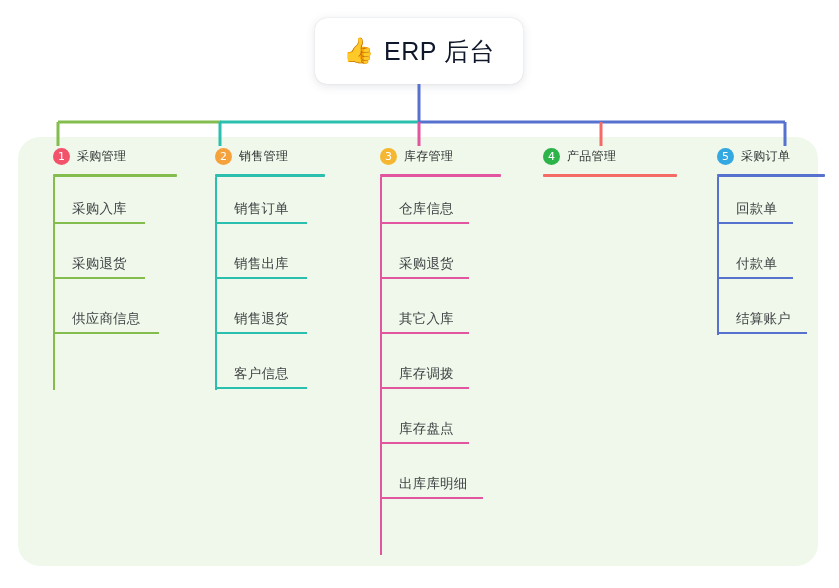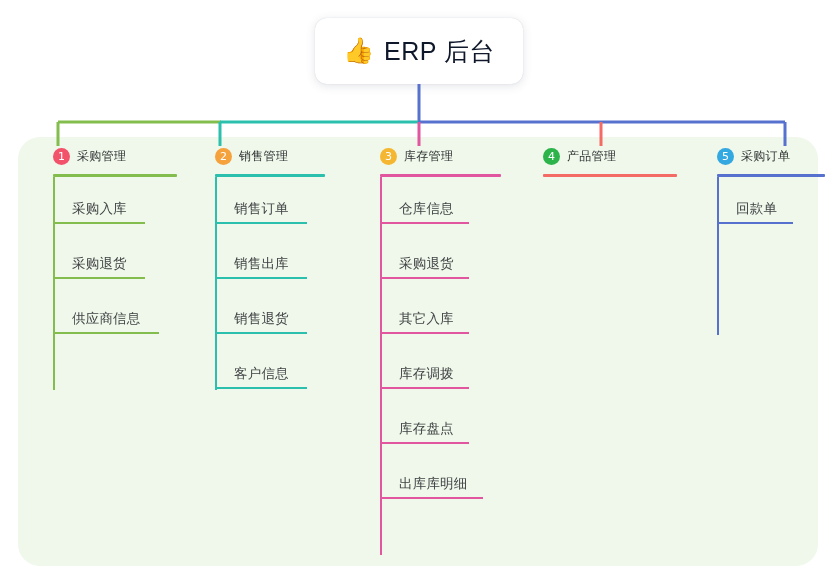--- a/index.html
+++ b/index.html
@@ -262,16 +262,24 @@
           <span class="badge" style="background: rgb(52, 168, 224);">5</span>
           <span class="col-title">采购订单</span>
         </div>
         <div class="col-underline" style="background: rgb(87, 113, 207); width: 108px;"></div>
         <div class="leaf-wrap">
           <div class="spine" style="background: rgb(87, 113, 207); height: 158px;"></div>
           <div class="leaf">
             <span class="leaf-label">回款单</span>
             <div class="leaf-line" style="background: rgb(87, 113, 207); width: 76px;"></div>
           </div>
+          <div class="leaf">
+            <span class="leaf-label">付款单</span>
+            <div class="leaf-line" style="background: rgb(87, 113, 207); width: 76px;"></div>
+          </div>
+          <div class="leaf">
+            <span class="leaf-label">结算账户</span>
+            <div class="leaf-line" style="background: rgb(87, 113, 207); width: 90px;"></div>
+          </div>
         </div>
       </div>
     </div>
 </div>
 
 </body></html>

